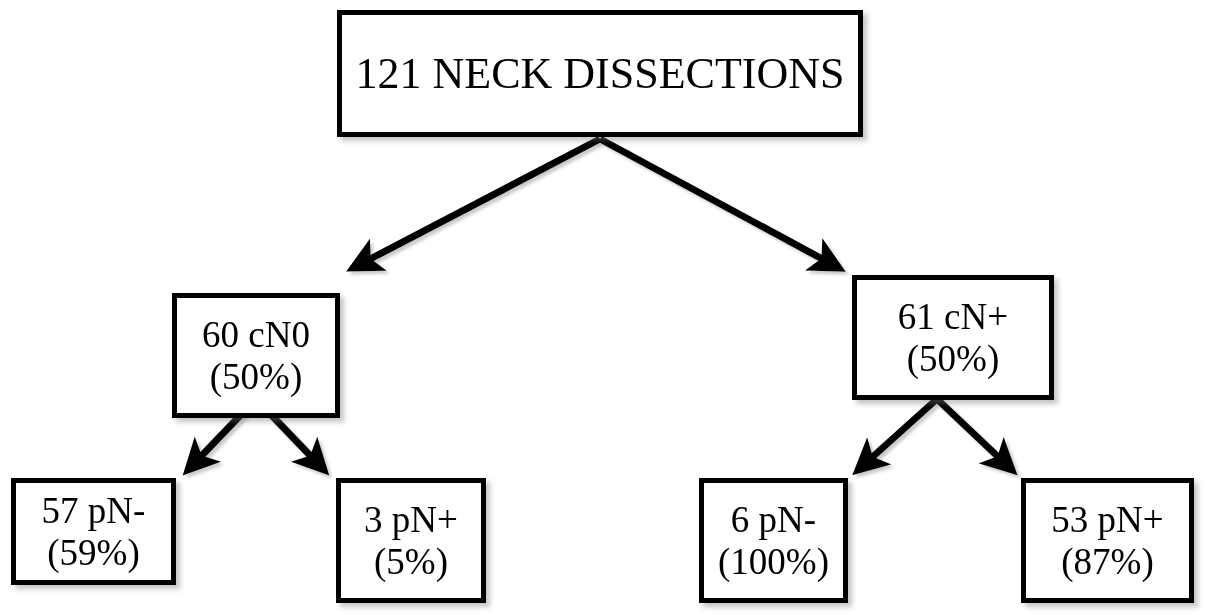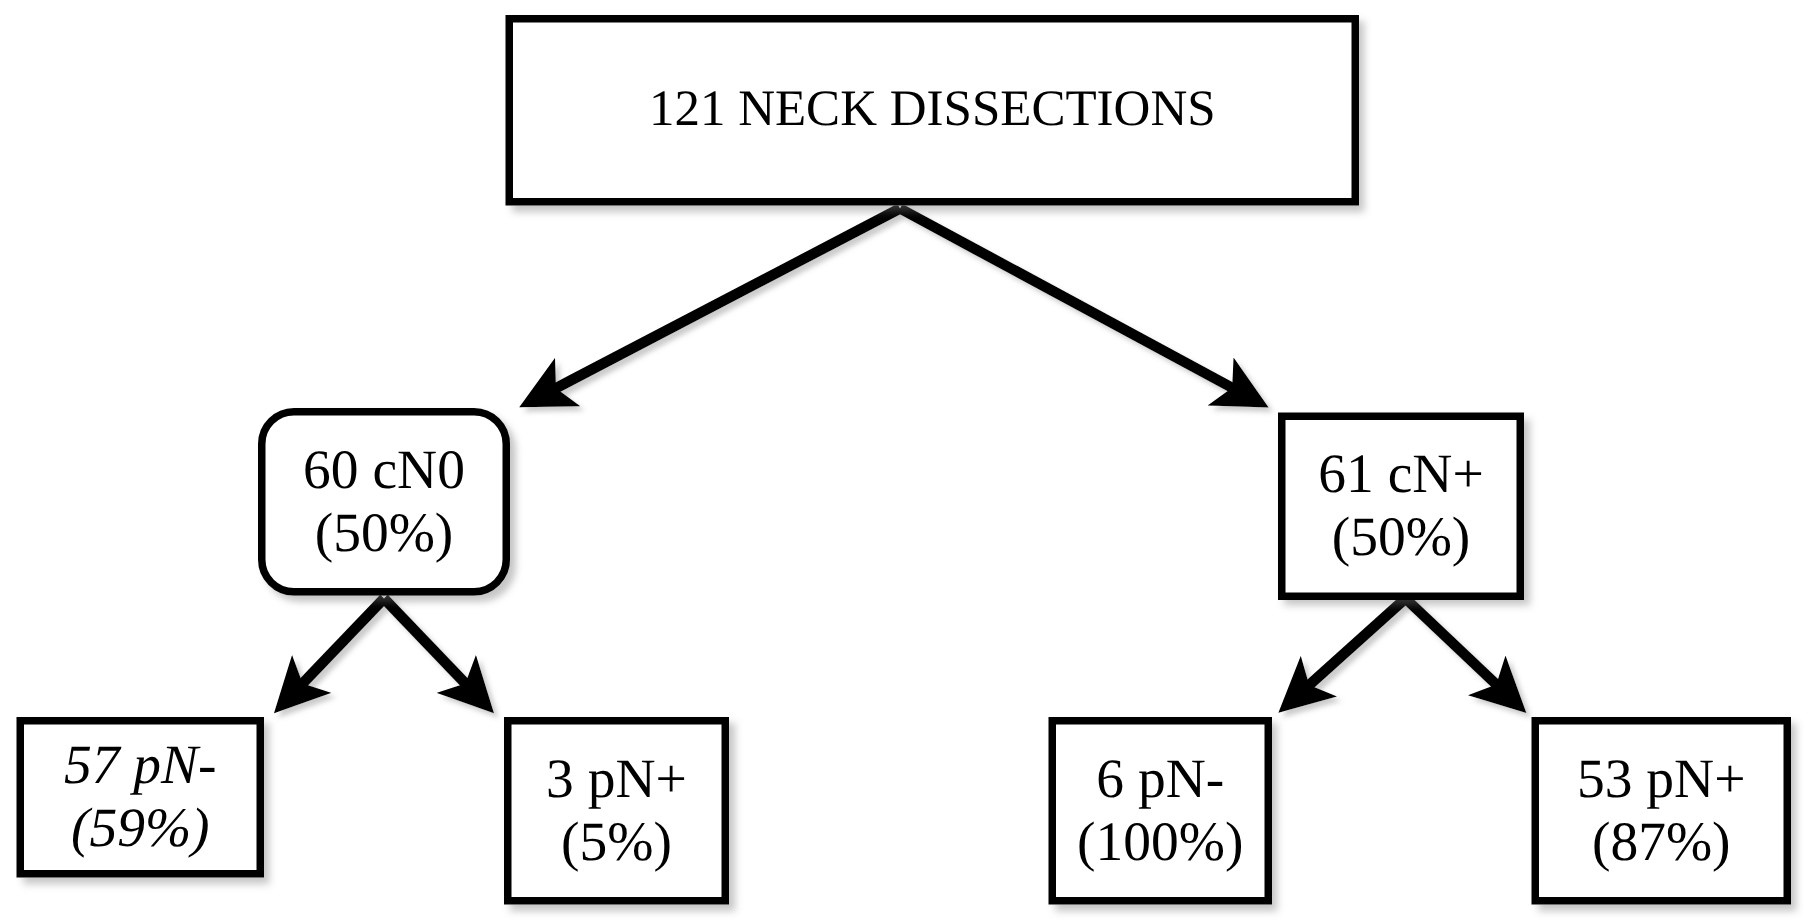--- a/index.html
+++ b/index.html
@@ -40,48 +40,46 @@
     z-index: 2;
   }
   .node .line {
     display: block;
     white-space: nowrap;
   }
   
   #node-root {
     left: 337px;
     top: 10px;
-    width: 569px;
+    width: 526px;
     height: 127px;
-    font-size: 34px;
+    font-size: 44px;
   }
   
   #node-cn0 {
     left: 172px;
-    top: 272px;
+    top: 293px;
     width: 168px;
     height: 125px;
     font-size: 37px;
-    border-radius: 24px;
   }
   #node-cnplus {
     left: 852px;
     top: 275px;
-    width: 164px;
+    width: 202px;
     height: 125px;
     font-size: 37px;
   }
   
   #node-pn-neg-left {
     left: 11px;
     top: 478px;
     width: 165px;
     height: 107px;
     font-size: 37px;
-    font-style: italic;
   }
   #node-pn-pos-left {
     left: 336px;
     top: 478px;
     width: 150px;
     height: 125px;
     font-size: 37px;
     text-align: center;
   }
   #node-pn-neg-right {

